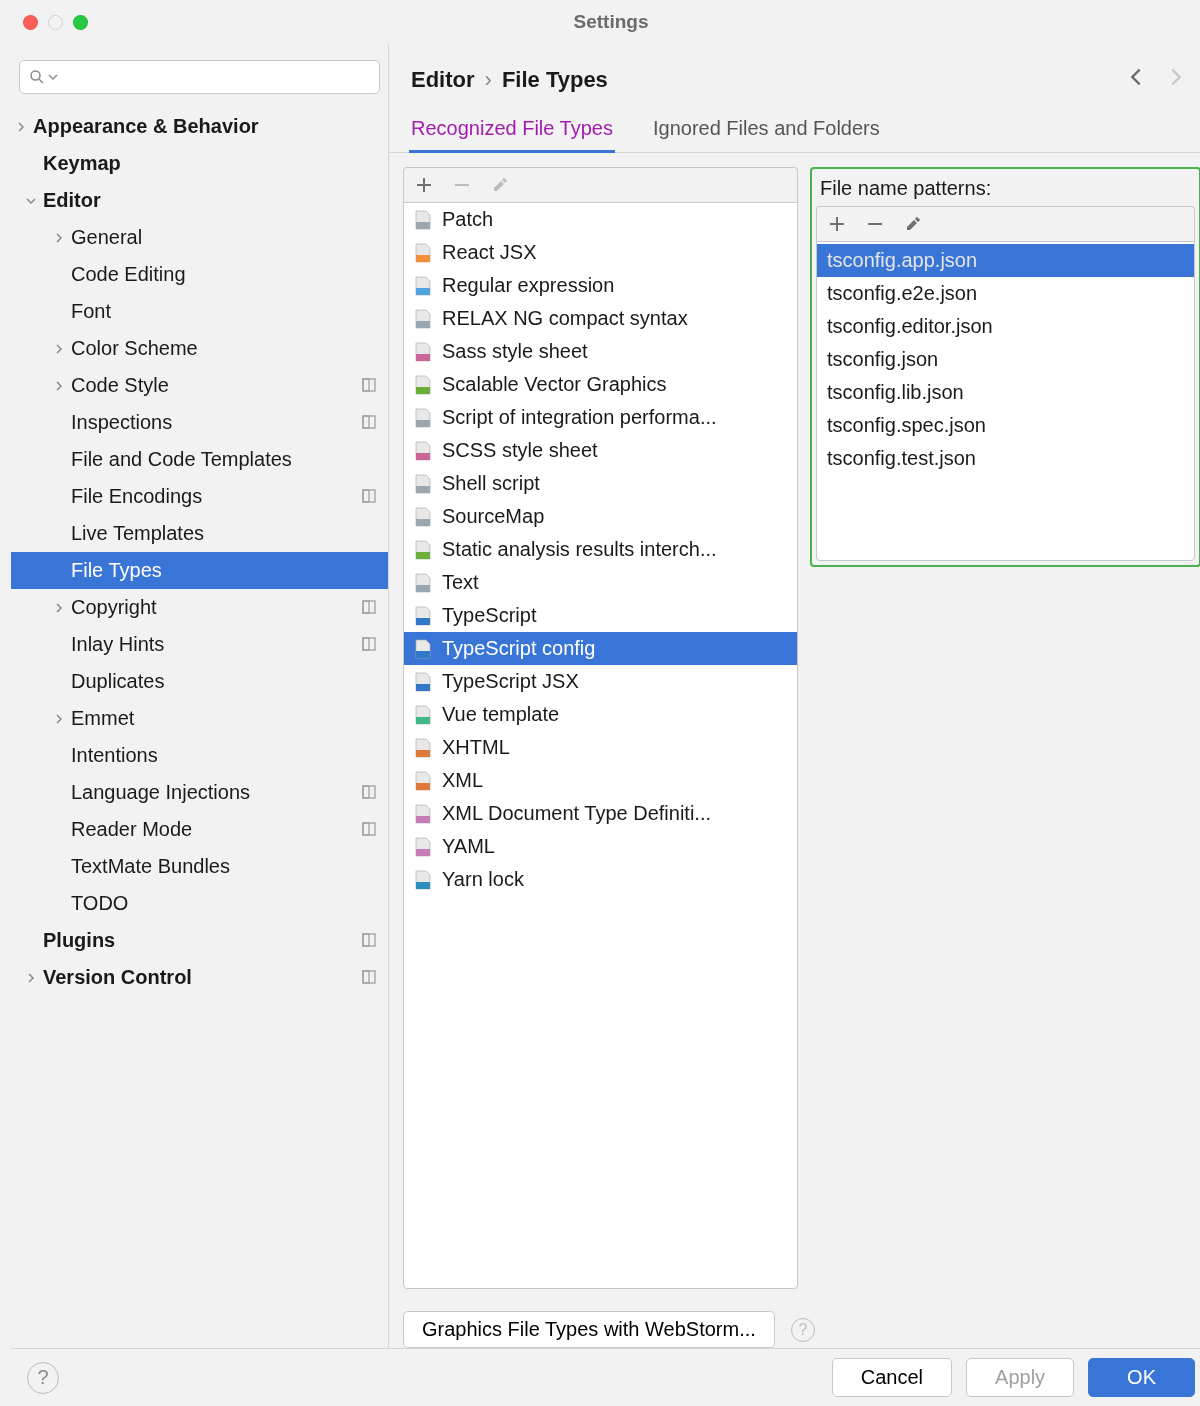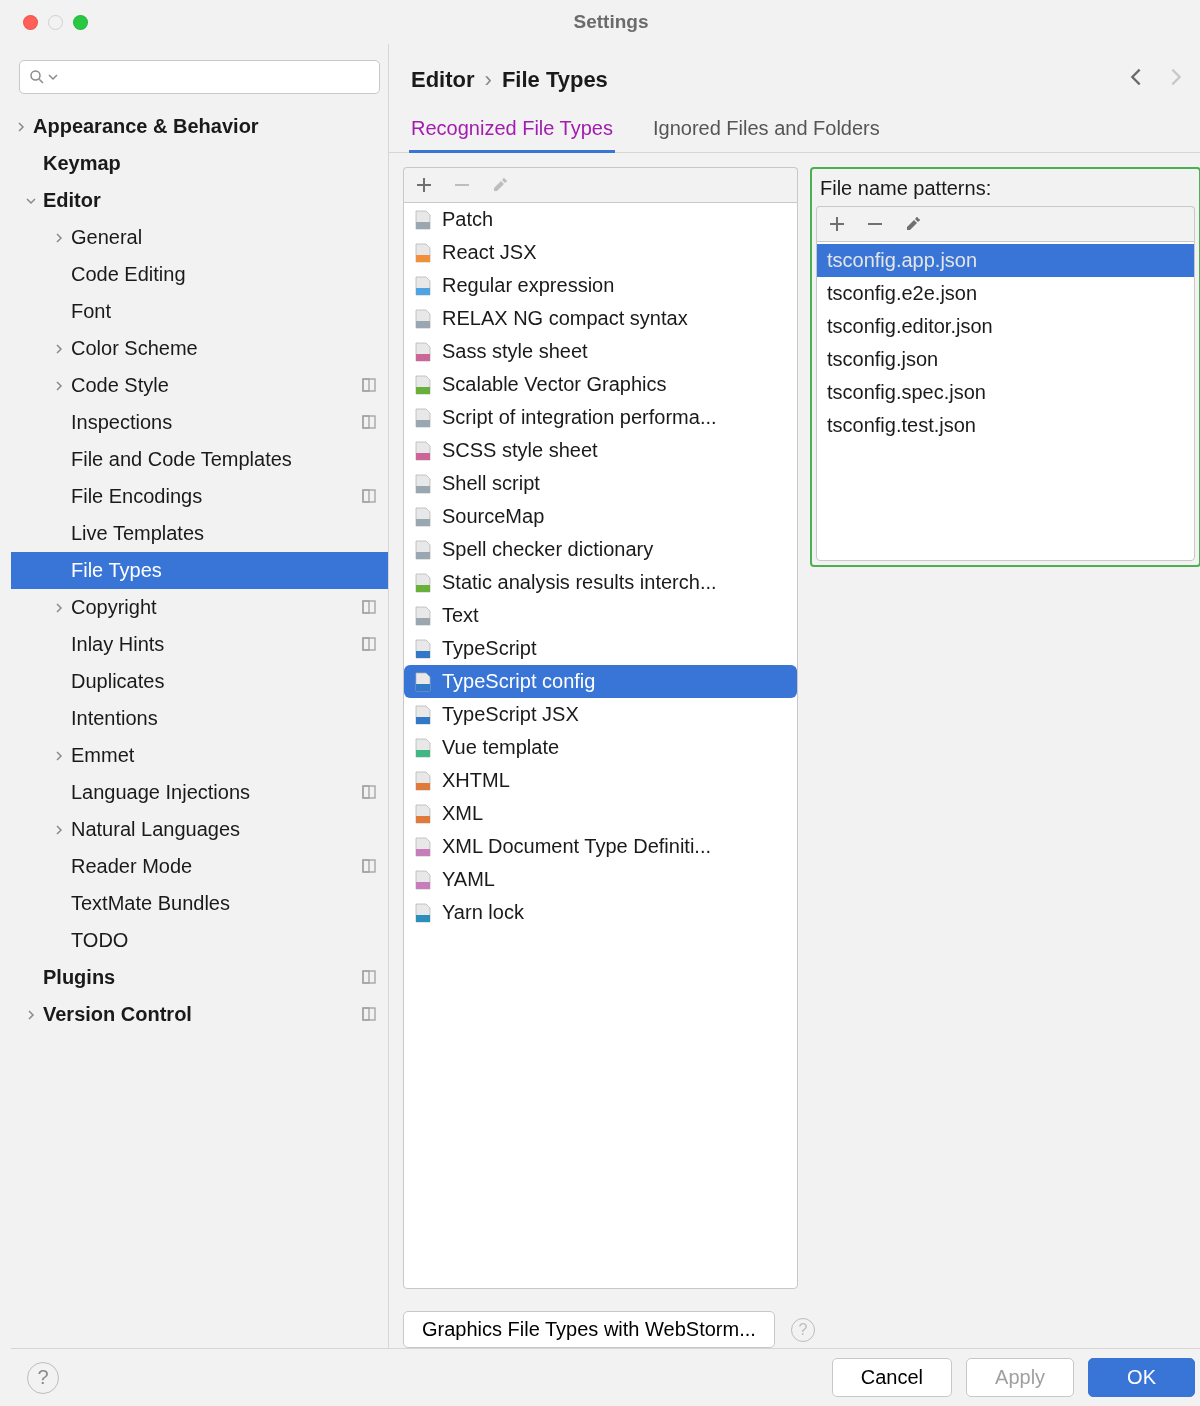--- a/index.html
+++ b/index.html
@@ -218,21 +218,20 @@
   align-items: center;
   gap: 10px;
   padding: 5px 10px;
   font-size: 20px;
   white-space: nowrap;
   overflow: hidden;
 }
 .list-row.selected {
   background: #3875d7;
   color: #fff;
-  border-radius: 6px;
 }
 .ft-icon {
   width: 18px;
   height: 20px;
   flex-shrink: 0;
   display: inline-flex;
   align-items: center;
   justify-content: center;
 }
 .ft-icon svg { width: 18px; height: 20px; }
@@ -464,46 +463,38 @@
             <span class="trailing-icon"><svg width="14" height="14" viewBox="0 0 14 14" fill="none" stroke="currentColor" stroke-width="1.3">
                 <rect x="1" y="1" width="12" height="12"></rect>
                 <rect x="1" y="1" width="6" height="12"></rect>
               </svg></span>
           </div>
           <div class="tree-row" style="padding-left: 40px;">
             <span class="spacer"></span>
             <span>Duplicates</span>
           </div>
           <div class="tree-row" style="padding-left: 40px;">
-            <span class="spacer"></span>
-            <span>Intentions</span>
-          </div>
-          <div class="tree-row" style="padding-left: 40px;">
             <span class="arrow">
               <svg width="10" height="10" viewBox="0 0 10 10">
                 <path d="M3 1l4 4-4 4" fill="none" stroke="currentColor" stroke-width="1.5"></path>
               </svg>
             </span>
             <span>Emmet</span>
+          </div>
+          <div class="tree-row" style="padding-left: 40px;">
+            <span class="spacer"></span>
+            <span>Intentions</span>
           </div>
           <div class="tree-row" style="padding-left: 40px;">
             <span class="spacer"></span>
             <span>Language Injections</span>
             <span class="trailing-icon"><svg width="14" height="14" viewBox="0 0 14 14" fill="none" stroke="currentColor" stroke-width="1.3">
                 <rect x="1" y="1" width="12" height="12"></rect>
                 <rect x="1" y="1" width="6" height="12"></rect>
               </svg></span>
-          </div>
-          <div class="tree-row" style="padding-left: 40px;">
-            <span class="arrow">
-              <svg width="10" height="10" viewBox="0 0 10 10">
-                <path d="M3 1l4 4-4 4" fill="none" stroke="currentColor" stroke-width="1.5"></path>
-              </svg>
-            </span>
-            <span>Natural Languages</span>
           </div>
           <div class="tree-row" style="padding-left: 40px;">
             <span class="spacer"></span>
             <span>Reader Mode</span>
             <span class="trailing-icon"><svg width="14" height="14" viewBox="0 0 14 14" fill="none" stroke="currentColor" stroke-width="1.3">
                 <rect x="1" y="1" width="12" height="12"></rect>
                 <rect x="1" y="1" width="6" height="12"></rect>
               </svg></span>
           </div>
           <div class="tree-row" style="padding-left: 40px;">
@@ -671,29 +662,20 @@
                     <path d="M2 1h10l4 4v14H2z" fill="#e8e8e8" stroke="#b0b0b0" stroke-width="0.7"></path>
                     <rect x="2" y="12" width="14" height="7" fill="#9aa7b0"></rect>
                   </svg>
                 </span>
                 <span>SourceMap</span>
               </div>
               <div class="list-row">
                 <span class="ft-icon">
                   <svg width="18" height="20" viewBox="0 0 18 20">
                     <path d="M2 1h10l4 4v14H2z" fill="#e8e8e8" stroke="#b0b0b0" stroke-width="0.7"></path>
-                    <rect x="2" y="12" width="14" height="7" fill="#9aa7b0"></rect>
-                  </svg>
-                </span>
-                <span>Spell checker dictionary</span>
-              </div>
-              <div class="list-row">
-                <span class="ft-icon">
-                  <svg width="18" height="20" viewBox="0 0 18 20">
-                    <path d="M2 1h10l4 4v14H2z" fill="#e8e8e8" stroke="#b0b0b0" stroke-width="0.7"></path>
                     <rect x="2" y="12" width="14" height="7" fill="#6aaf3a"></rect>
                   </svg>
                 </span>
                 <span>Static analysis results interch...</span>
               </div>
               <div class="list-row">
                 <span class="ft-icon">
                   <svg width="18" height="20" viewBox="0 0 18 20">
                     <path d="M2 1h10l4 4v14H2z" fill="#e8e8e8" stroke="#b0b0b0" stroke-width="0.7"></path>
                     <rect x="2" y="12" width="14" height="7" fill="#9aa7b0"></rect>
@@ -804,20 +786,21 @@
                     <path d="M2 11l7-7 3 3-7 7H2v-3z"></path>
                     <path d="M10 3l1-1a1 1 0 012 0l1 1a1 1 0 010 2l-1 1-3-3z"></path>
                   </svg>
               </span>
             </div>
             <div class="pattern-list" id="fp-list" style="min-height:320px;">
                 <div class="pattern-row selected">tsconfig.app.json</div>
                 <div class="pattern-row">tsconfig.e2e.json</div>
                 <div class="pattern-row">tsconfig.editor.json</div>
                 <div class="pattern-row">tsconfig.json</div>
+                <div class="pattern-row">tsconfig.lib.json</div>
                 <div class="pattern-row">tsconfig.spec.json</div>
                 <div class="pattern-row">tsconfig.test.json</div>
               </div>
           </div>
 
         </div>
       </div>
 
       <div class="bottom-row">
         <button class="assoc-btn">Graphics File Types with WebStorm...</button>

